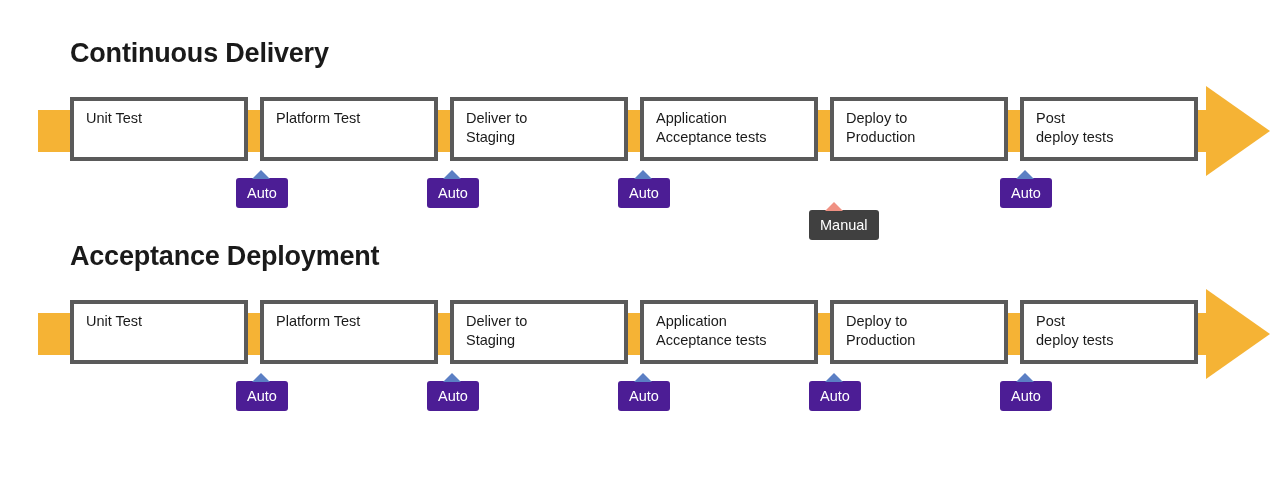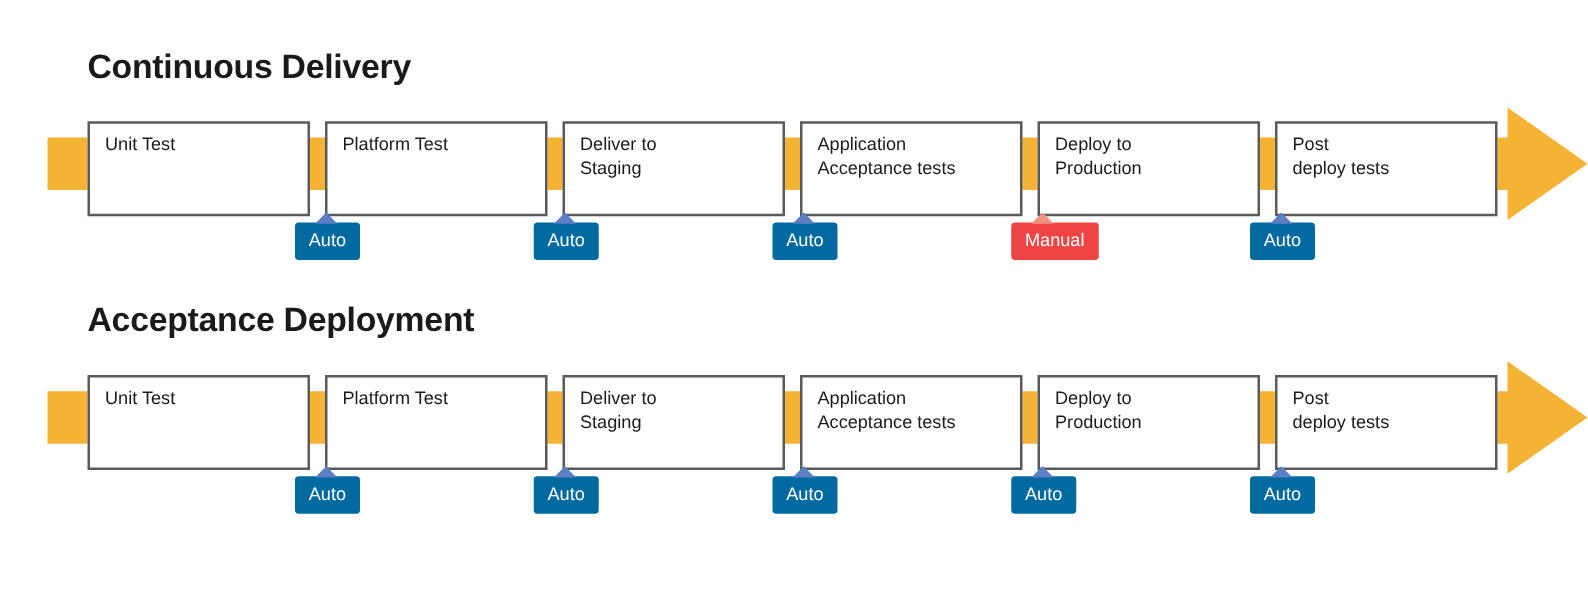--- a/index.html
+++ b/index.html
@@ -62,24 +62,24 @@
   
   .stages {
     position: absolute;
     left: 0;
     top: 97px;
     height: 66px;
   }
   .stage-box {
     position: absolute;
     top: 0;
-    height: 76px;
+    height: 64px;
     box-sizing: border-box;
     background: #ffffff;
-    border: 2px solid #14b8a6;
+    border: 4px solid #14b8a6;
     padding: 8px 0 0 12px;
   }
   .stage-label {
     font-size: 14.5px;
     line-height: 19px;
     color: #1a1a1a;
     white-space: pre-line;
   }
 
   
@@ -103,23 +103,23 @@
   }
   .badge .notch {
     position: absolute;
     top: -8px;
     left: 16px;
     width: 0;
     height: 0;
     border-left: 9px solid transparent;
     border-right: 9px solid transparent;
   }
-  .badge.auto            { background: #0369a1; }
+  .badge.auto            { background: #4c1d95; }
   .badge.auto .notch     { border-bottom: 9px solid #5B7FC4; }
-  .badge.manual          { background: #ef4444; }
+  .badge.manual          { background: #404040; margin-top: 32px; }
   .badge.manual .notch   { border-bottom: 9px solid #F09183; }
 </style>
 </head>
 <body>
 
 <div id="diagram-root">
     <div class="pipeline-section" id="section-continuous-delivery" style="top: 0px;">
       <div class="section-title">Continuous Delivery</div>
       <div class="arrow-track">
         <div class="arrow-bar" style="background: rgb(245, 179, 53);"></div>

